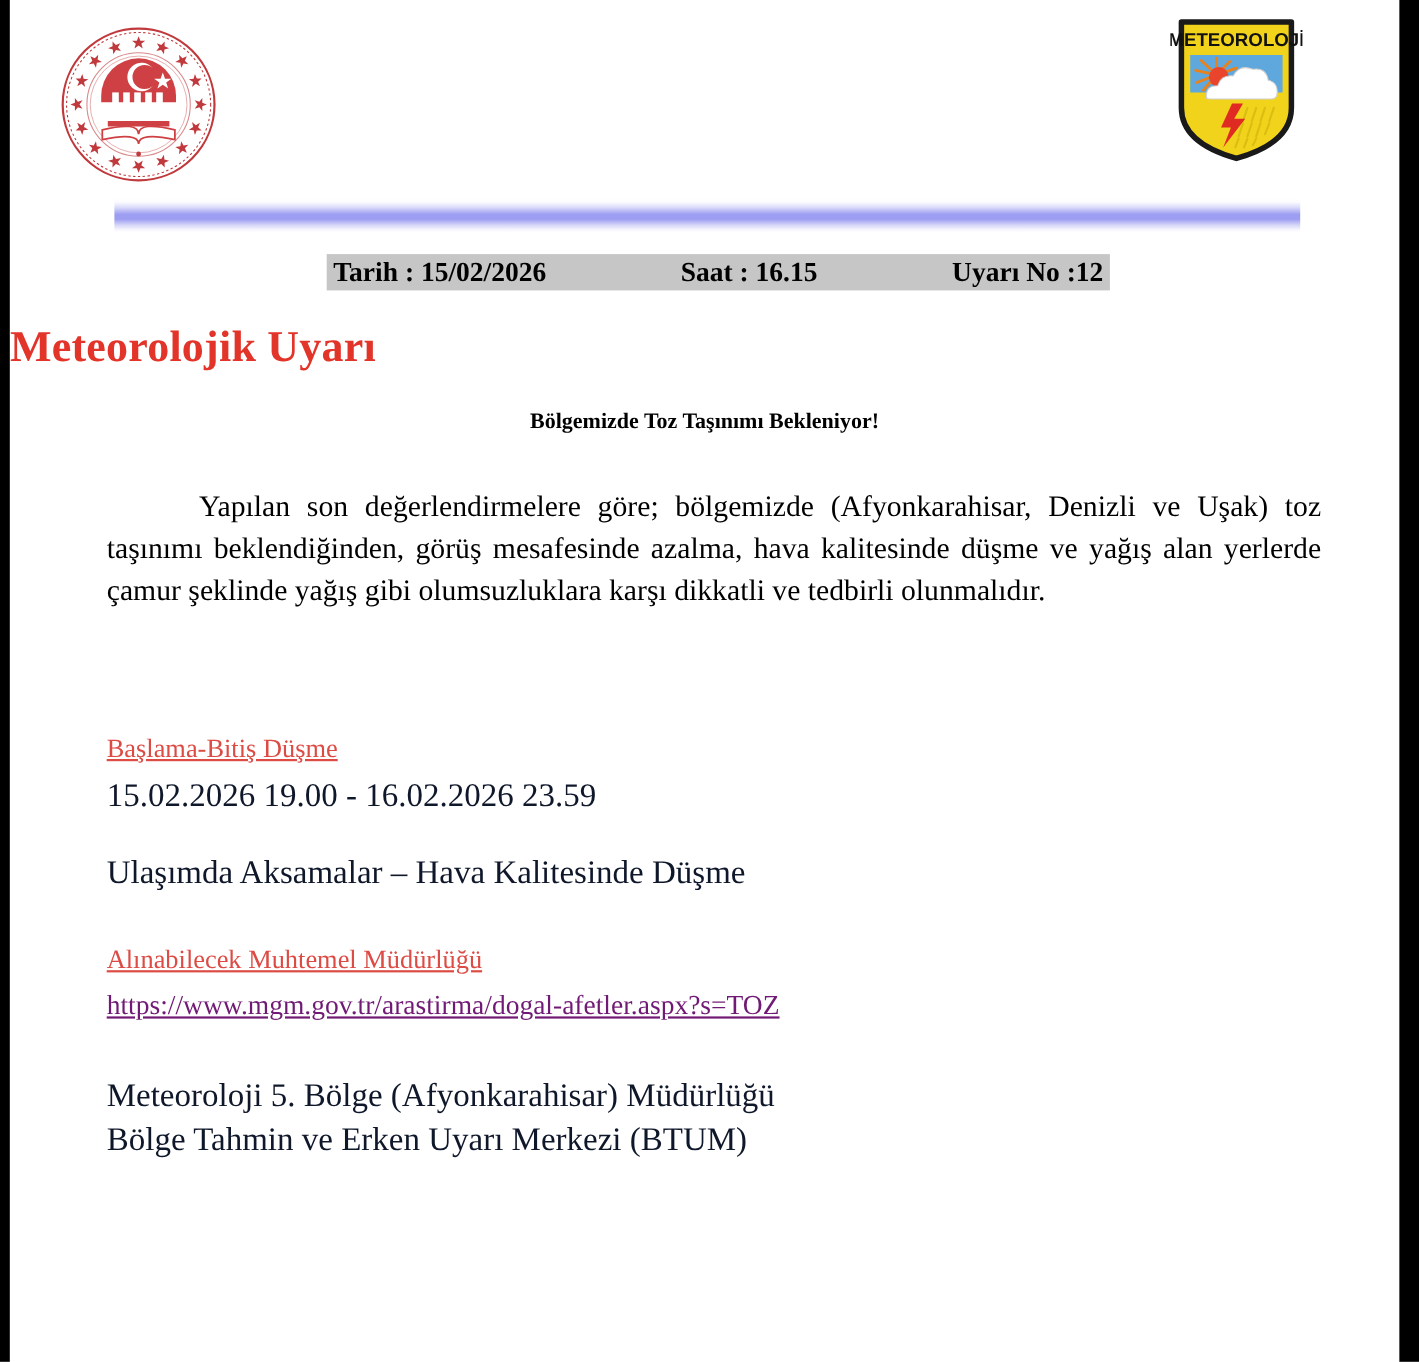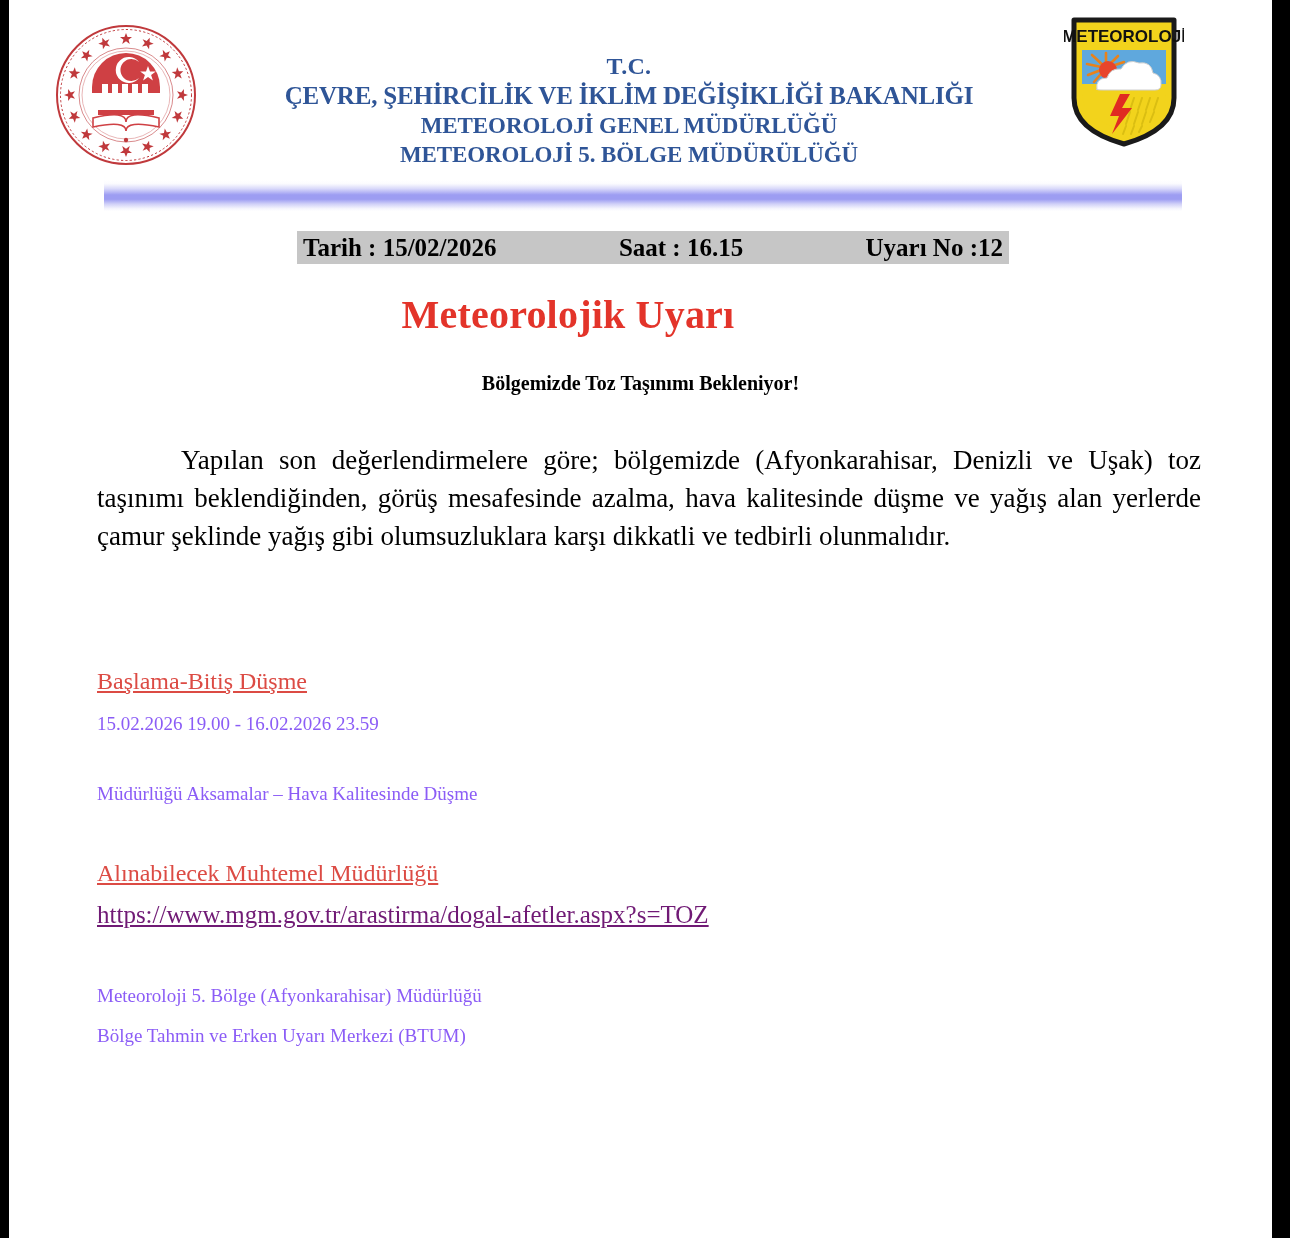--- a/index.html
+++ b/index.html
@@ -112,21 +112,21 @@
     font-family: "Liberation Serif", "DejaVu Serif", serif;
   }
   .datebar span { white-space: nowrap; }
 
   
   .main-title {
     position: absolute;
     left: 0;
     top: 292px;
     width: 1118px;
-    text-align: center;
+    text-align: left;
     color: #e3342a;
     font-weight: bold;
     font-size: 40px;
     line-height: 46px;
     letter-spacing: 0.2px;
   }
   .sub-title {
     position: absolute;
     left: 0;
     top: 364px;
@@ -161,22 +161,22 @@
   }
   .sec-head {
     color: #dc4b44;
     font-size: 24px;
     line-height: 32px;
     text-decoration: underline;
     text-underline-offset: 2px;
     display: inline-block;
   }
   .sec-body {
-    color: #8b5cf6;
-    font-size: 19px;
+    color: #0f172a;
+    font-size: 30px;
     line-height: 38px;
   }
   .sec-link {
     color: #701a75;
     font-size: 25px;
     line-height: 36px;
     text-decoration: underline;
     text-underline-offset: 2px;
     display: inline-block;
   }
@@ -265,26 +265,20 @@
         <rect x="59" y="62" width="6" height="28"></rect>
         <rect x="69" y="62" width="6" height="28"></rect>
         <rect x="79" y="62" width="6" height="28"></rect>
         <rect x="89" y="62" width="6" height="28"></rect>
       </g>
       <rect x="45" y="88" width="56" height="5" fill="#cf4044"></rect>
       <path d="M40 96 q33 -8 33 4 q0 -12 33 -4 l0 9 q-33 -7 -33 4 q0 -11 -33 -4 z" fill="#ffffff" stroke="#cf4044" stroke-width="1.6"></path>
       <circle cx="73" cy="118" r="2.2" fill="#c0393c"></circle>
     </svg>
 
-    <div class="header-titles">
-      <div class="ht-line1">T.C.</div>
-      <div class="ht-line2">ÇEVRE, ŞEHİRCİLİK VE İKLİM DEĞİŞİKLİĞİ BAKANLIĞI</div>
-      <div class="ht-line3">METEOROLOJİ GENEL MÜDÜRLÜĞÜ</div>
-      <div class="ht-line4">METEOROLOJİ 5. BÖLGE MÜDÜRÜLÜĞÜ</div>
-    </div>
 
     <svg class="shield-logo" viewBox="0 0 120 140">
       <path d="M10 8 h100 v78 q0 32 -50 46 q-50 -14 -50 -46 z" fill="#f2d31c" stroke="#1a1a1a" stroke-width="5" stroke-linejoin="round"></path>
       <text x="60" y="30" text-anchor="middle" font-family="Liberation Sans, sans-serif" font-size="17" font-weight="bold" fill="#111111">METEOROLOJİ</text>
       <path d="M18 38 h84 v44 q0 25 -42 36 q-42 -11 -42 -36 z" fill="#f2d31c"></path>
       <path d="M18 38 h84 v34 h-84 z" fill="#5fa8dd"></path>
       <g stroke="#e8821c" stroke-width="2.6" stroke-linecap="round">
         <line x1="42" y1="56" x2="42" y2="41"></line>
         <line x1="42" y1="56" x2="28" y2="43"></line>
         <line x1="42" y1="56" x2="23" y2="52"></line>
@@ -326,21 +320,21 @@
   <div class="body-par">Yapılan son değerlendirmelere göre; bölgemizde (Afyonkarahisar, Denizli ve Uşak) toz taşınımı beklendiğinden, görüş mesafesinde azalma, hava kalitesinde düşme ve yağış alan yerlerde çamur şeklinde yağış gibi olumsuzluklara karşı dikkatli ve tedbirli olunmalıdır.</div>
 
   <div class="sections">
 
     <div class="sp-time">
       <div><span class="sec-head">Başlama-Bitiş Düşme</span></div>
       <div class="sec-body">15.02.2026 19.00 - 16.02.2026 23.59</div>
     </div>
 
     <div class="sp-risk">
-      <div class="sec-body">Müdürlüğü Aksamalar – Hava Kalitesinde Düşme</div>
+      <div class="sec-body">Ulaşımda Aksamalar – Hava Kalitesinde Düşme</div>
     </div>
 
     <div class="sp-measure">
       <div><span class="sec-head">Alınabilecek Muhtemel Müdürlüğü</span></div>
       <div><a class="sec-link" href="#">https://www.mgm.gov.tr/arastirma/dogal-afetler.aspx?s=TOZ</a></div>
     </div>
 
     <div class="sp-center">
       <div class="sec-body">Meteoroloji 5. Bölge (Afyonkarahisar) Müdürlüğü</div>
       <div class="sec-body line2">Bölge Tahmin ve Erken Uyarı Merkezi (BTUM)</div>

